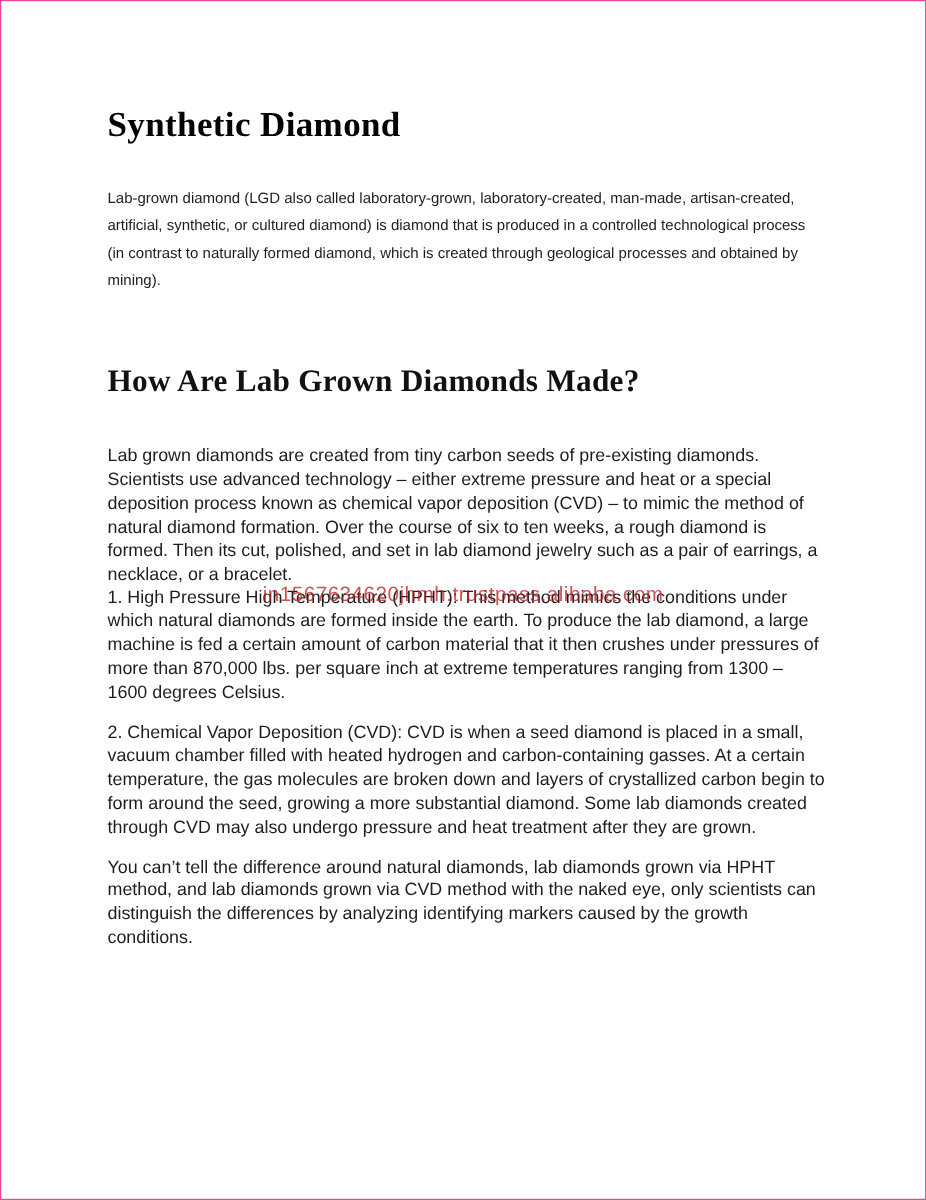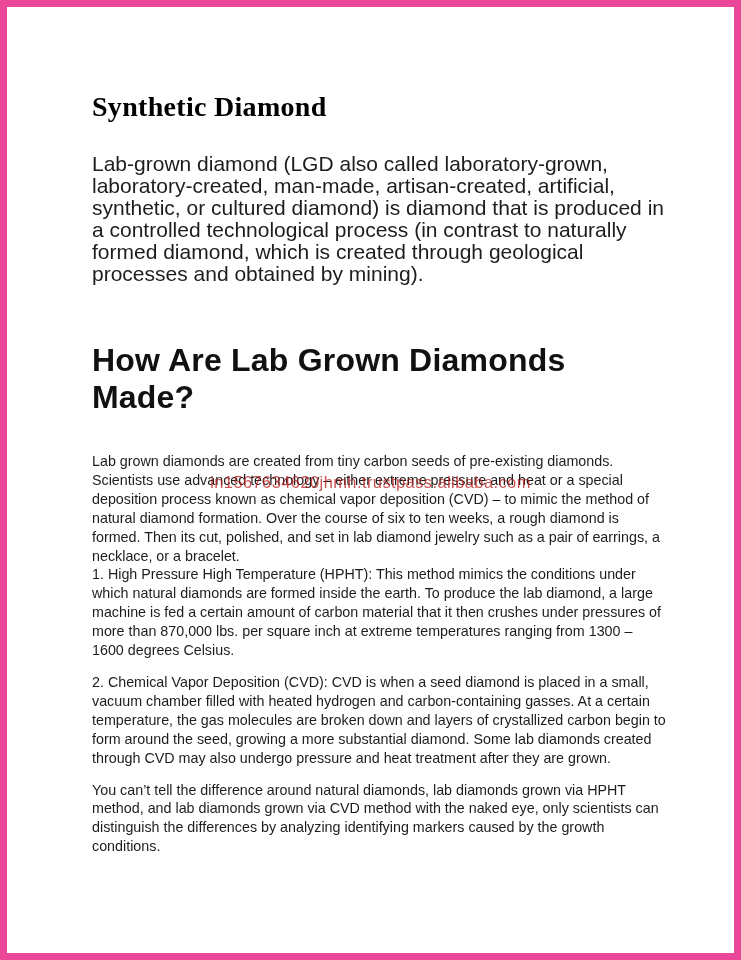--- a/index.html
+++ b/index.html
@@ -12,47 +12,47 @@
     background: #ffffff;
     position: relative;
     font-family: "Liberation Sans", sans-serif;
     color: #1d1d1d;
     box-sizing: border-box;
     overflow: hidden;
   }
   .page {
     position: absolute;
     inset: 0;
-    border: 7px solid #ec4899;
+    border: 1px solid #ec4899;
     box-sizing: border-box;
     background: #ffffff;
   }
   .content {
     position: absolute;
     left: 85px;
     top: 84px;
     width: 574px;
   }
   h1.doc-title {
     font-family: "Liberation Serif", "DejaVu Serif", serif;
     font-size: 28px;
     font-weight: 700;
     letter-spacing: 0.3px;
     color: #000000;
     margin: 0 0 30px 0;
   }
   p.intro {
-    font-size: 21px;
+    font-size: 12px;
     line-height: 22px;
     margin: 0;
     color: #1d1d1d;
   }
   h2.section-heading {
-    font-family: Liberation Sans, sans-serif;
-    font-size: 32px;
+    font-family: Liberation Serif, serif;
+    font-size: 25px;
     font-weight: 700;
     color: #111111;
     letter-spacing: 0.2px;
     margin: 57px 0 36px 0;
   }
   p.body {
     font-size: 14.3px;
     line-height: 18.9px;
     margin: 0 0 13px 0;
     color: #1d1d1d;

